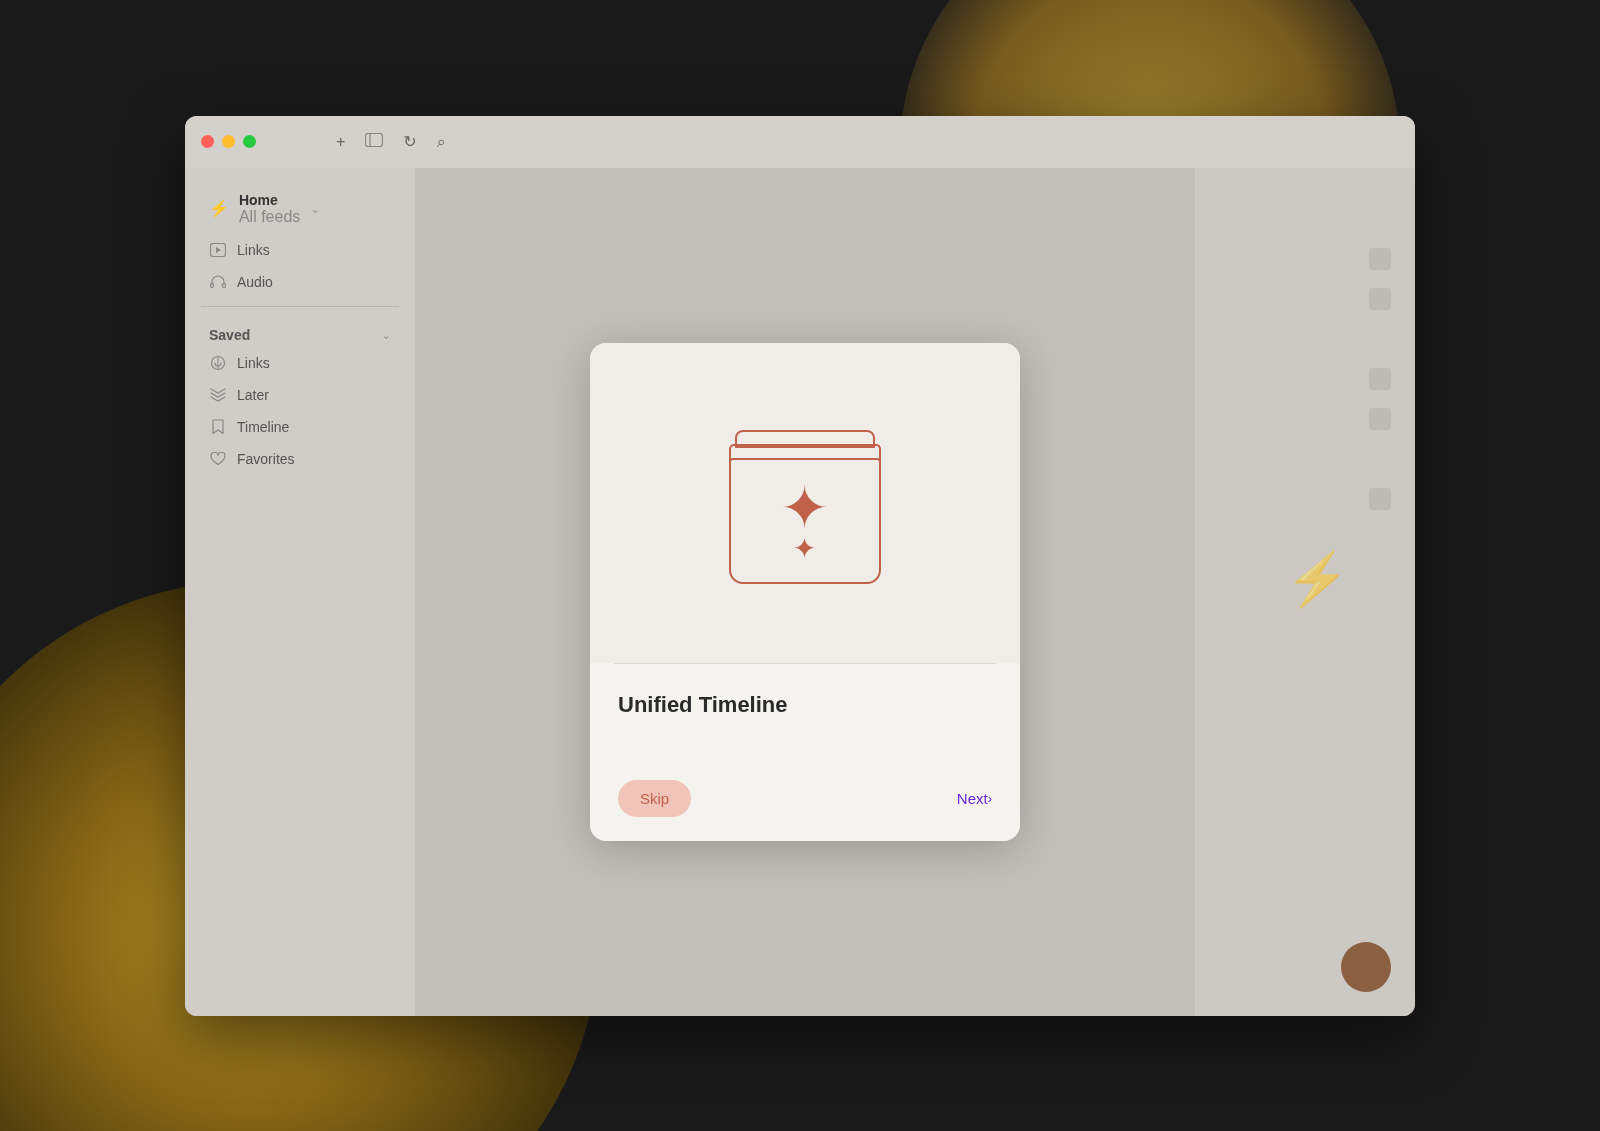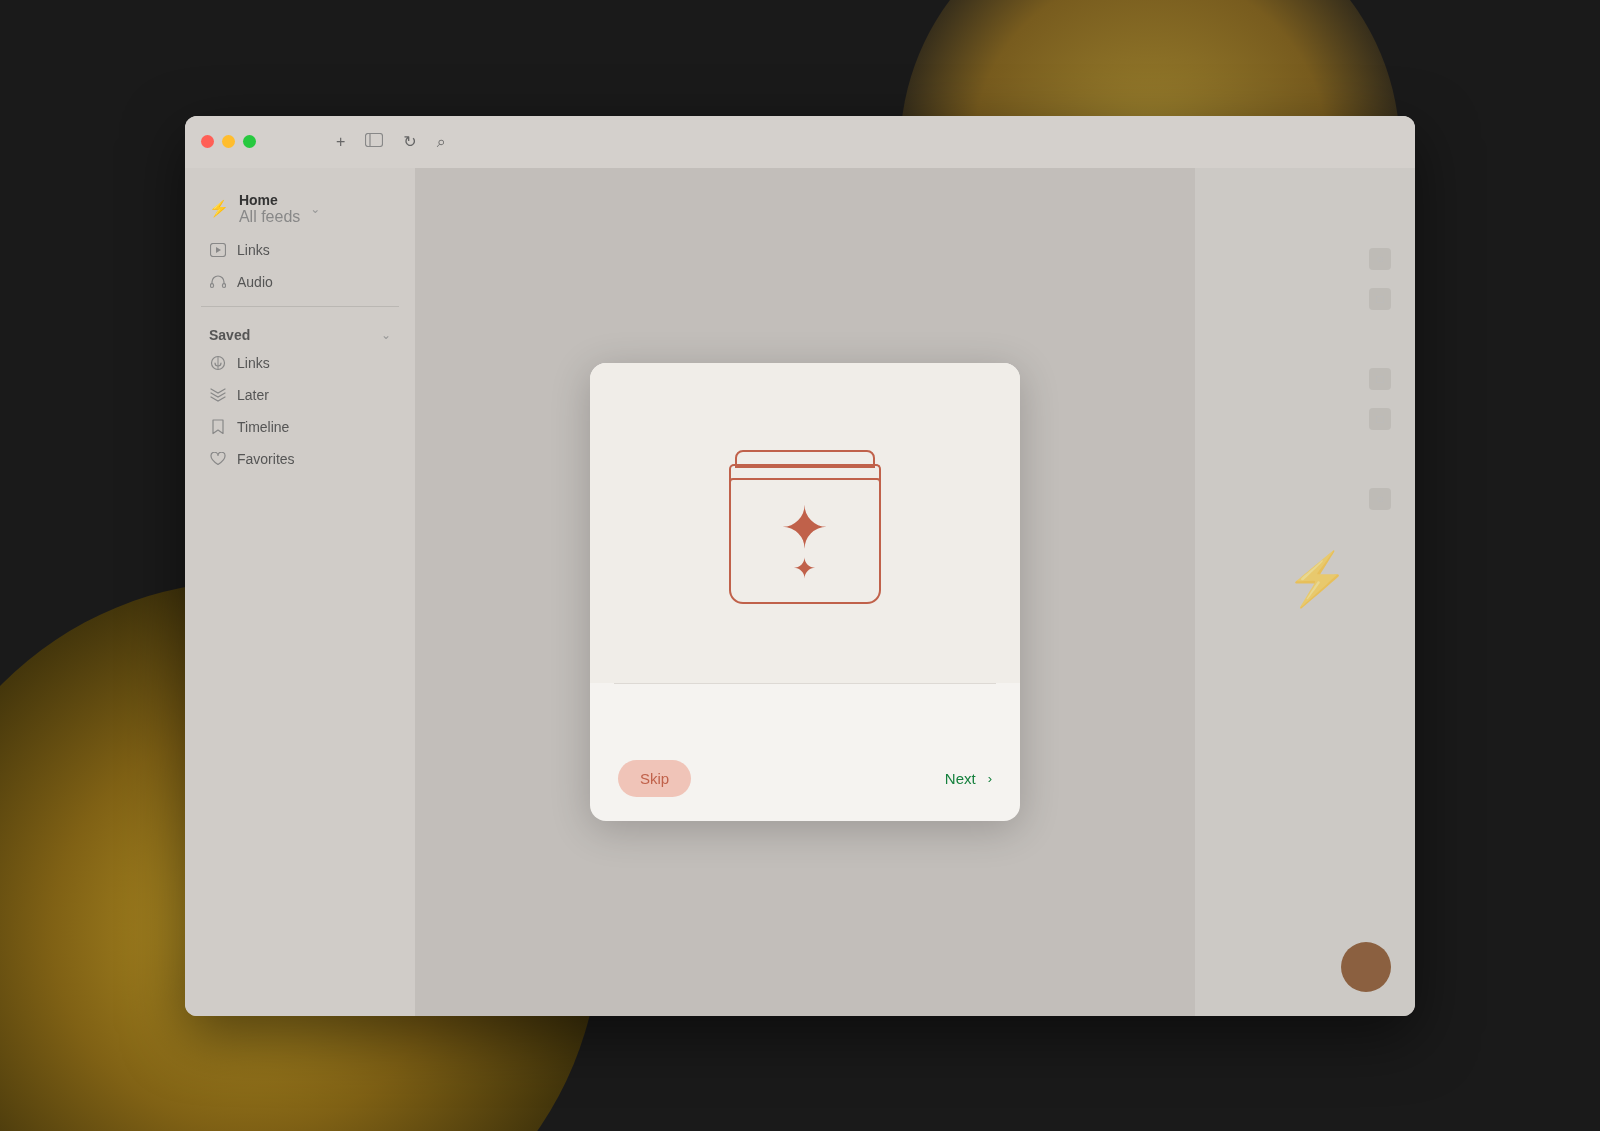--- a/index.html
+++ b/index.html
@@ -274,28 +274,28 @@
       border: none;
       padding: 10px 22px;
       border-radius: 20px;
       font-size: 15px;
       font-weight: 500;
       cursor: pointer;
     }
 
     .next-button {
       background: transparent;
-      color: #15803d;
+      color: #6d28d9;
       border: none;
       font-size: 15px;
       font-weight: 500;
       cursor: pointer;
       display: flex;
       align-items: center;
-      gap: 12px;
+      gap: 0;
     }
 
     
     .side-right-icons {
       position: absolute;
       right: 24px;
       top: 80px;
       display: flex;
       flex-direction: column;
       gap: 18px;
@@ -453,20 +453,21 @@
                   <span style="font-size:58px; color:#c0614a; line-height:1;">✦</span>
                   <span style="font-size:28px; color:#c0614a; line-height:1; margin-top:-8px;">✦</span>
                 </div>
               </div>
             </div>
           </div>
 
           <div class="modal-divider"></div>
 
           <div class="modal-body">
+            <div class="modal-title">Unified Timeline</div>
           </div>
 
           <div class="modal-footer">
             <button class="skip-button">Skip</button>
             <button class="next-button">
               <span>Next</span>
               <span style="font-size:13px;">›</span>
             </button>
           </div>
 

